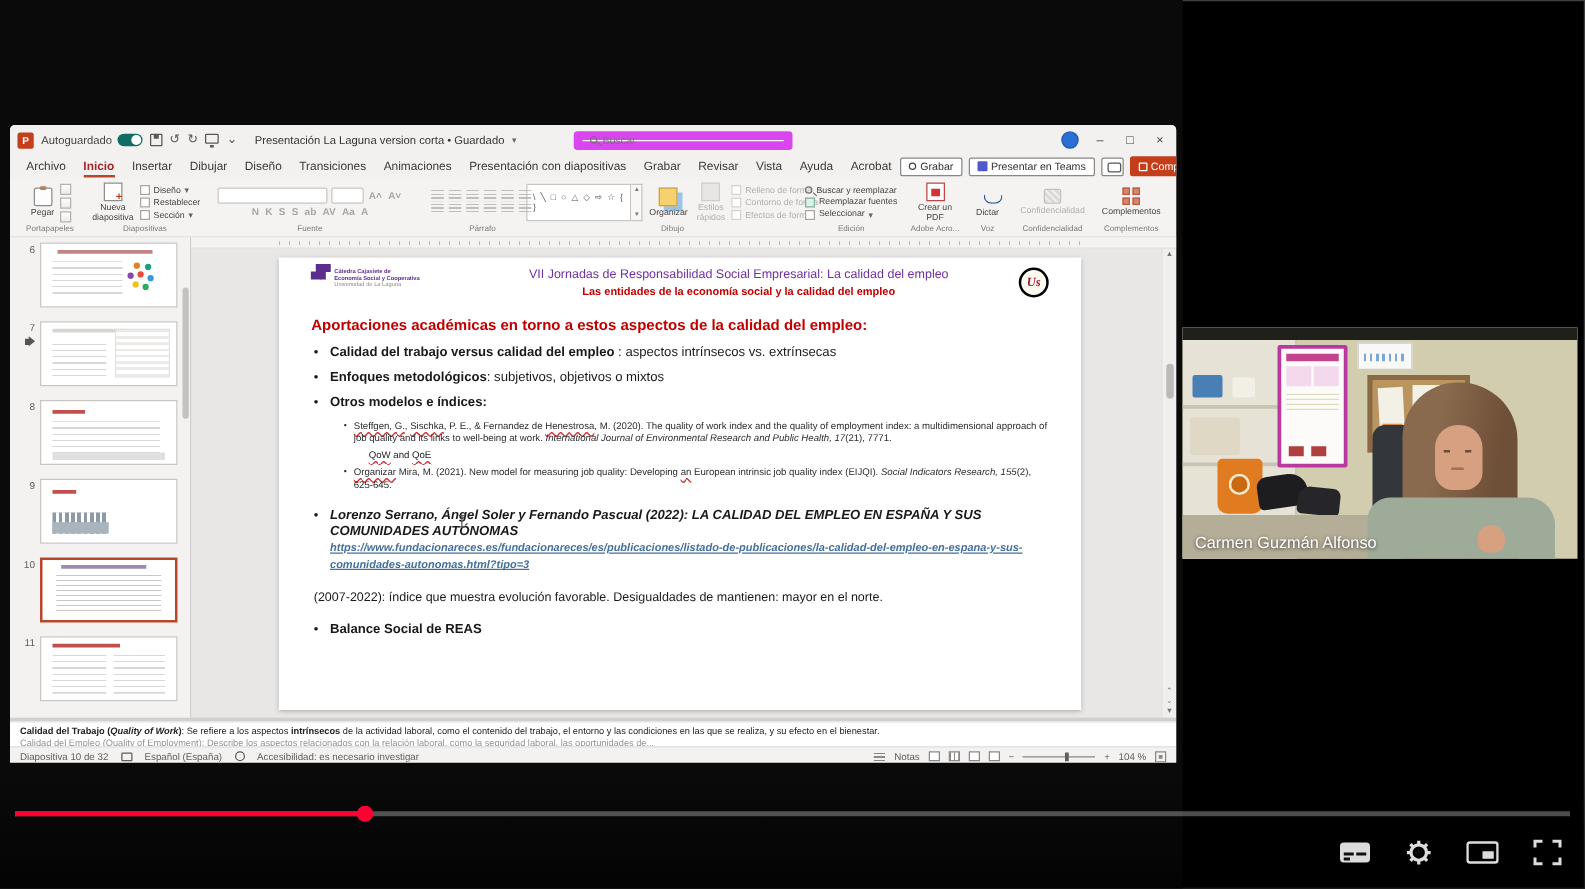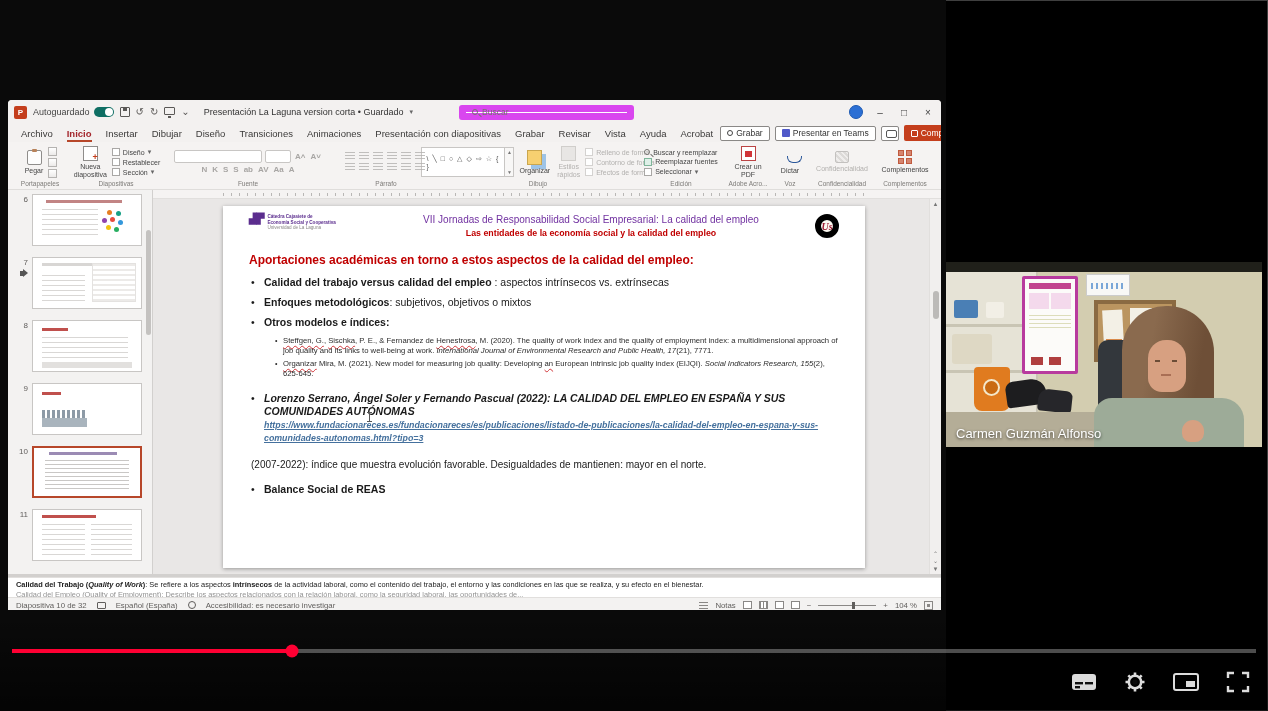--- a/index.html
+++ b/index.html
@@ -136,21 +136,21 @@
   .slide { position:absolute; left:70px; top:7px; width:642px; height:362px; background:#fff;
            box-shadow:0 1px 4px rgba(0,0,0,.35); padding:8px 26px 0 26px; color:#1a1a1a; }
   .s-head { display:flex; align-items:flex-start; gap:8px; }
   .s-logo { width:118px; display:flex; gap:3px; flex:0 0 auto; }
   .ul-mark { color:#5b2d8e; font-weight:bold; font-size:10px; line-height:1; }
   .s-logo-lines { font-size:4.6px; line-height:1.25; color:#5b2d8e; font-weight:bold; }
   .s-logo-lines .l3 { color:#8a8886; font-weight:normal; }
   .s-head-center { flex:1; text-align:center; }
   .s-ht { color:#7030a0; font-weight:normal; font-size:10px; }
   .s-hs { color:#c00000; font-weight:bold; font-size:8.8px; margin-top:3px; }
-  .us-logo { flex:0 0 auto; width:24px; height:24px; border-radius:50%; background:#fdfaf2; border:6px solid #000000;
+  .us-logo { flex:0 0 auto; width:24px; height:24px; border-radius:50%; background:#fdfaf2; border:2px solid #000000;
              display:flex; align-items:center; justify-content:center; color:#9e1b32; font-size:10px; font-weight:bold;
              font-family:"Liberation Serif", serif; font-style:italic; }
   .s-title { font-size:15px; font-weight:bold; letter-spacing:-0.2px; margin-top:13px; color:#141414; }
   .s-sub { font-size:12px; font-weight:bold; color:#c00000; margin-top:15px; margin-bottom:9px; }
   .blk { position:relative; }
   .blt { position:absolute; left:2px; top:0; }
   .b1 { font-size:10.5px; padding-left:15px; margin-bottom:8px; }
   .b1sp { font-size:10.5px; padding-left:15px; margin-top:13px; margin-bottom:8px; line-height:1.25; }
   .b2 { font-size:7.7px; line-height:1.3; color:#2c2c2c; margin:2px 0 3px 24px; padding-left:10px; }
   .b2 .blt { font-size:7px; }
@@ -595,20 +595,21 @@
                 <div class="s-hs">Las entidades de la economía social y la calidad del empleo</div>
               </div>
               <div class="us-logo">Us</div>
             </div>
             <div class="s-sub">Aportaciones académicas en torno a estos aspectos de la calidad del empleo:</div>
             <div>
                 <div class="blk b1 runs"><span class="blt">•</span><span class="rs-b">Calidad del trabajo versus calidad del empleo</span><span> : aspectos intrínsecos  vs. extrínsecas</span></div>
                 <div class="blk b1 runs"><span class="blt">•</span><span class="rs-b">Enfoques metodológicos</span><span>: subjetivos, objetivos o mixtos</span></div>
                 <div class="blk b1 runs"><span class="blt">•</span><span class="rs-b">Otros modelos e índices:</span></div>
                 <div class="blk b2 runs"><span class="blt">•</span><span class="rs-w">Steffgen, G.</span><span>, </span><span class="rs-w">Sischka</span><span>, P. E., &amp; Fernandez de </span><span class="rs-w">Henestrosa</span><span>, M. (2020). The quality of work index and the quality of employment index: a multidimensional approach of job quality and its links to well-being at work. </span><span class="rs-i">International Journal of Environmental Research and Public Health, 17</span><span>(21), 7771.</span></div>
+                <div class="blk ind runs"><span class="rs-w">QoW</span><span> and </span><span class="rs-w">QoE</span></div>
                 <div class="blk b2 runs"><span class="blt">•</span><span class="rs-w">Organizar</span><span> Mira, M. (2021). New model for measuring job quality: Developing </span><span class="rs-w">an</span><span> European intrinsic job quality index (EIJQI). </span><span class="rs-i">Social Indicators Research, 155</span><span>(2), 625-645.</span></div>
                 <div class="blk b1sp runs"><span class="blt">•</span><span class="rs-b rs-i">Lorenzo Serrano, Ángel Soler y Fernando Pascual (2022): LA CALIDAD DEL EMPLEO EN ESPAÑA Y SUS COMUNIDADES AUTÓNOMAS</span><br><span class="rs-b rs-i rs-l rs-u">https://www.fundacionareces.es/fundacionareces/es/publicaciones/listado-de-publicaciones/la-calidad-del-empleo-en-espana-y-sus-comunidades-autonomas.html?tipo=3</span></div>
                 <div class="blk para runs"><span>(2007-2022): índice que muestra evolución favorable. Desigualdades de mantienen: mayor en el norte.</span></div>
                 <div class="blk b1sp runs"><span class="blt">•</span><span class="rs-b">Balance Social de REAS</span></div>
               </div>
             <div class="ibeam"></div>
           </div>
           <div class="vscroll">
             <span class="vs-arrow">▲</span>
             <span class="vthumb"></span>

